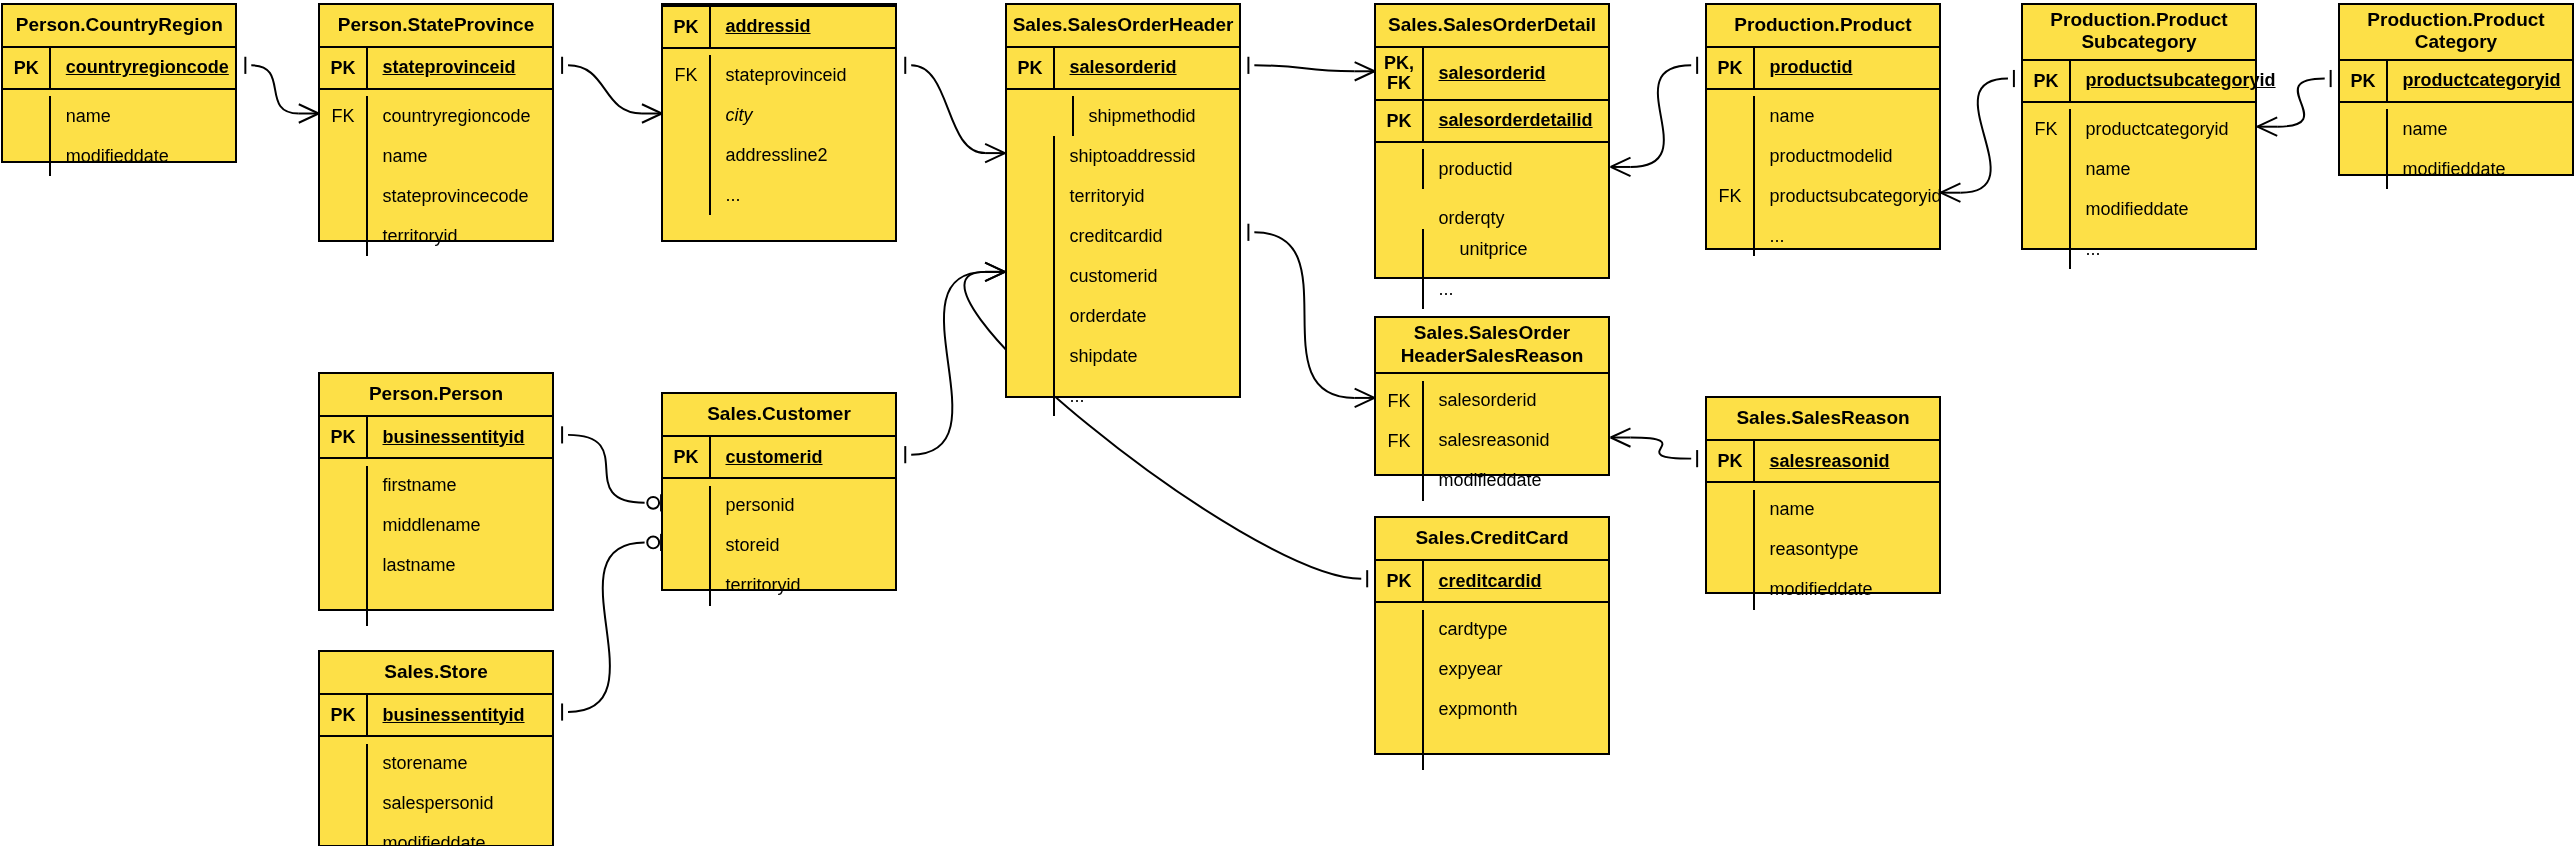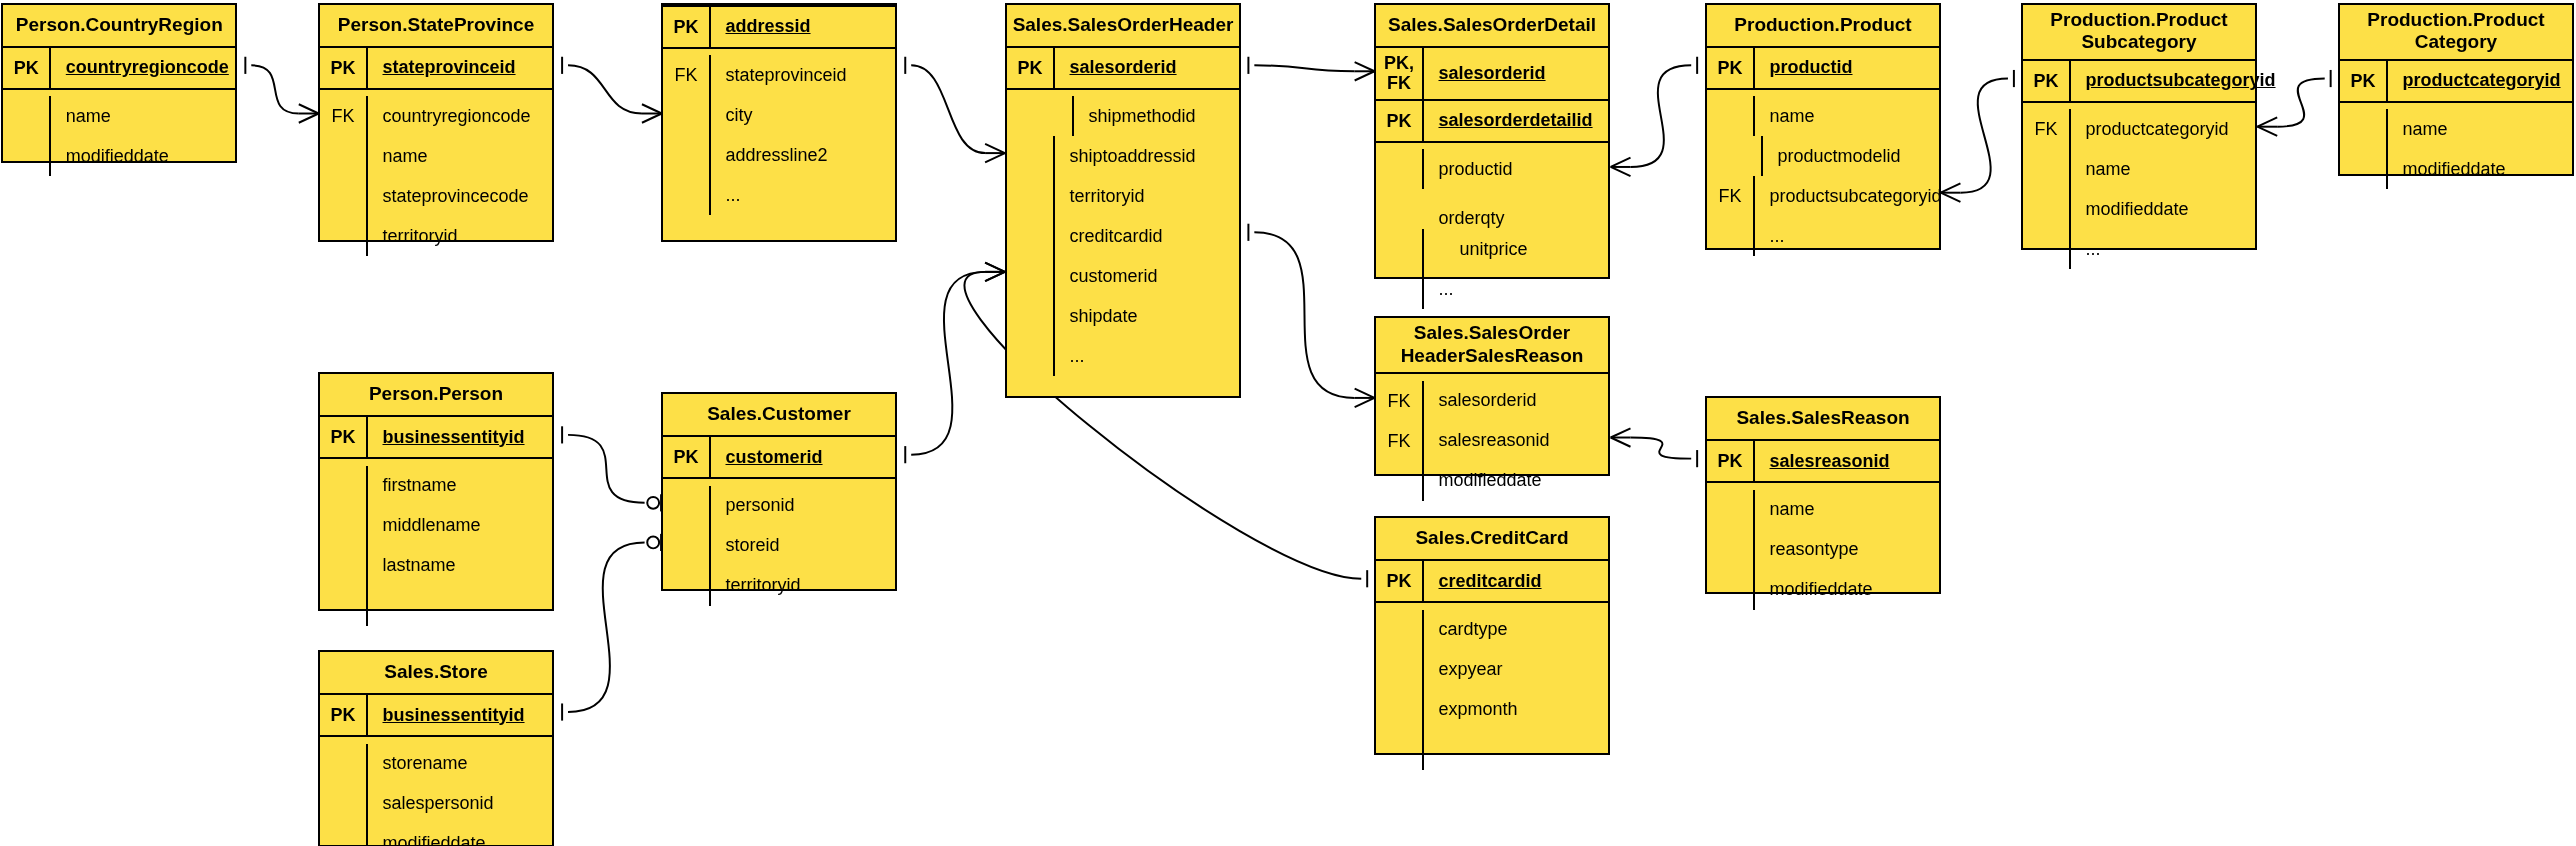--- a/index.html
+++ b/index.html
@@ -177,21 +177,21 @@
         </div>
       </div>
       <div class="sect">
         <div style="height: 6.6px;"></div>
         <div class="row attr" style="height: 40px;">
           <div class="kcell">FK</div>
           <div class="ncell">
             <span>stateprovinceid</span>
           </div>
         </div>
-        <div class="row attr" style="height: 40px;">
+        <div class="row attr" style="height: 40px; font-style: italic;">
           <div class="kcell"></div>
           <div class="ncell">
             <span>city</span>
           </div>
         </div>
         <div class="row attr" style="height: 40px;">
           <div class="kcell"></div>
           <div class="ncell">
             <span>addressline2</span>
           </div>
@@ -237,20 +237,26 @@
         <div class="row attr" style="height: 40px;">
           <div class="kcell"></div>
           <div class="ncell">
             <span>creditcardid</span>
           </div>
         </div>
         <div class="row attr" style="height: 40px;">
           <div class="kcell"></div>
           <div class="ncell">
             <span>customerid</span>
+          </div>
+        </div>
+        <div class="row attr" style="height: 40px;">
+          <div class="kcell"></div>
+          <div class="ncell">
+            <span>orderdate</span>
           </div>
         </div>
         <div class="row attr" style="height: 40px;">
           <div class="kcell"></div>
           <div class="ncell">
             <span>shipdate</span>
           </div>
         </div>
         <div class="row attr" style="height: 40px;">
           <div class="kcell"></div>
@@ -317,21 +323,21 @@
         </div>
       </div>
       <div class="sect">
         <div style="height: 6.6px;"></div>
         <div class="row attr" style="height: 40px;">
           <div class="kcell"></div>
           <div class="ncell">
             <span>name</span>
           </div>
         </div>
-        <div class="row attr" style="height: 40px; margin-left: 8px;">
+        <div class="row attr" style="height: 40px;">
           <div class="kcell"></div>
           <div class="ncell">
             <span>productmodelid</span>
           </div>
         </div>
         <div class="row attr" style="height: 40px;">
           <div class="kcell">FK</div>
           <div class="ncell">
             <span>productsubcategoryid</span>
           </div>

